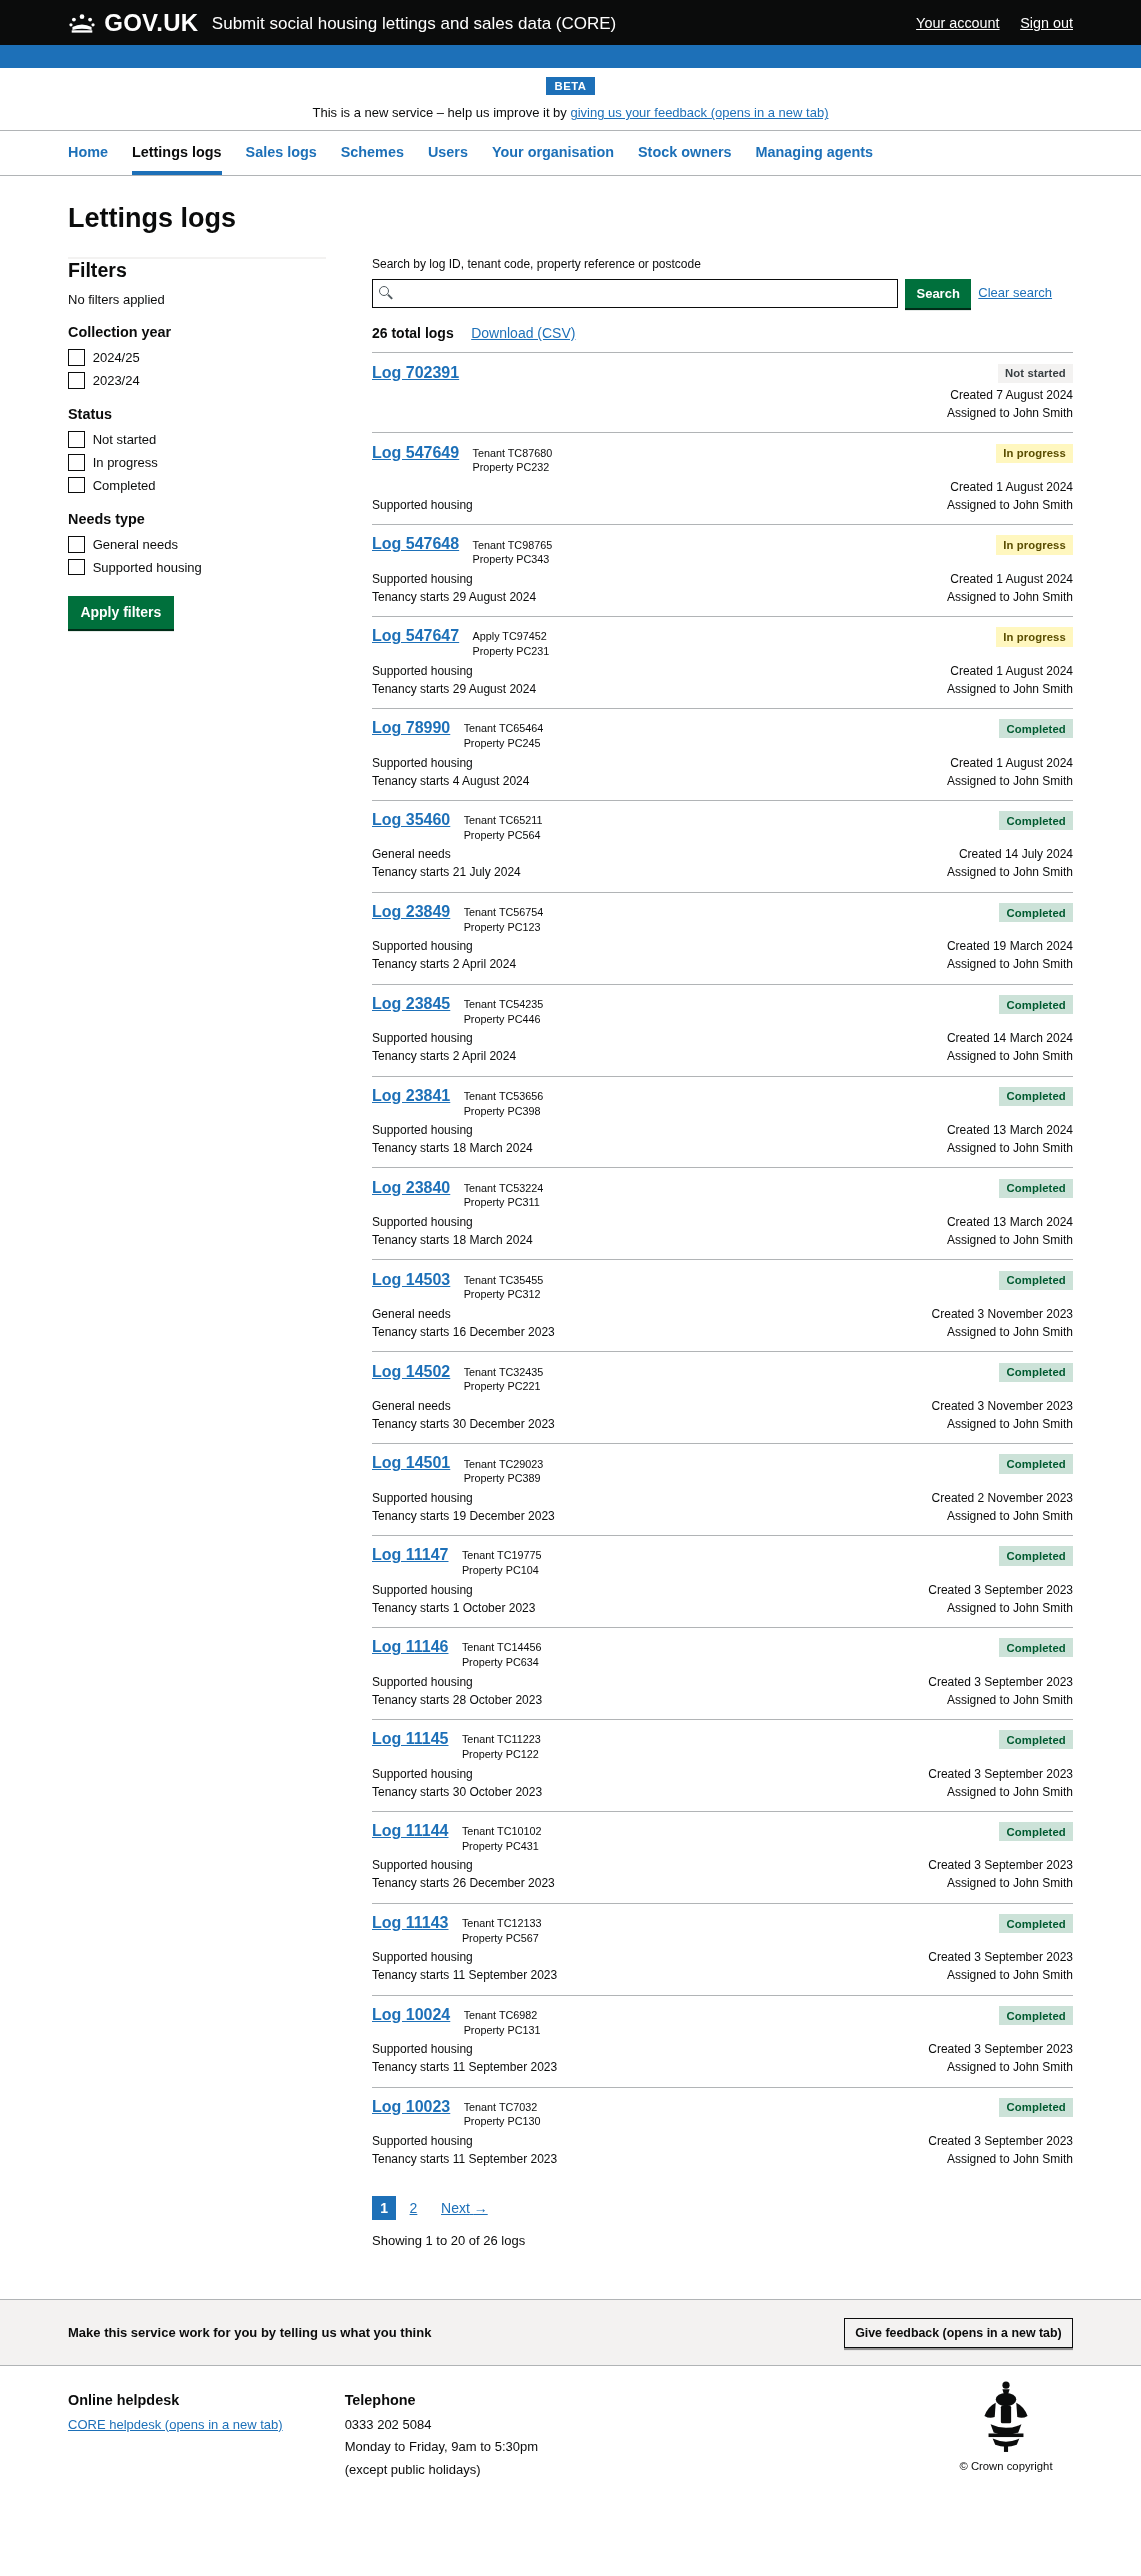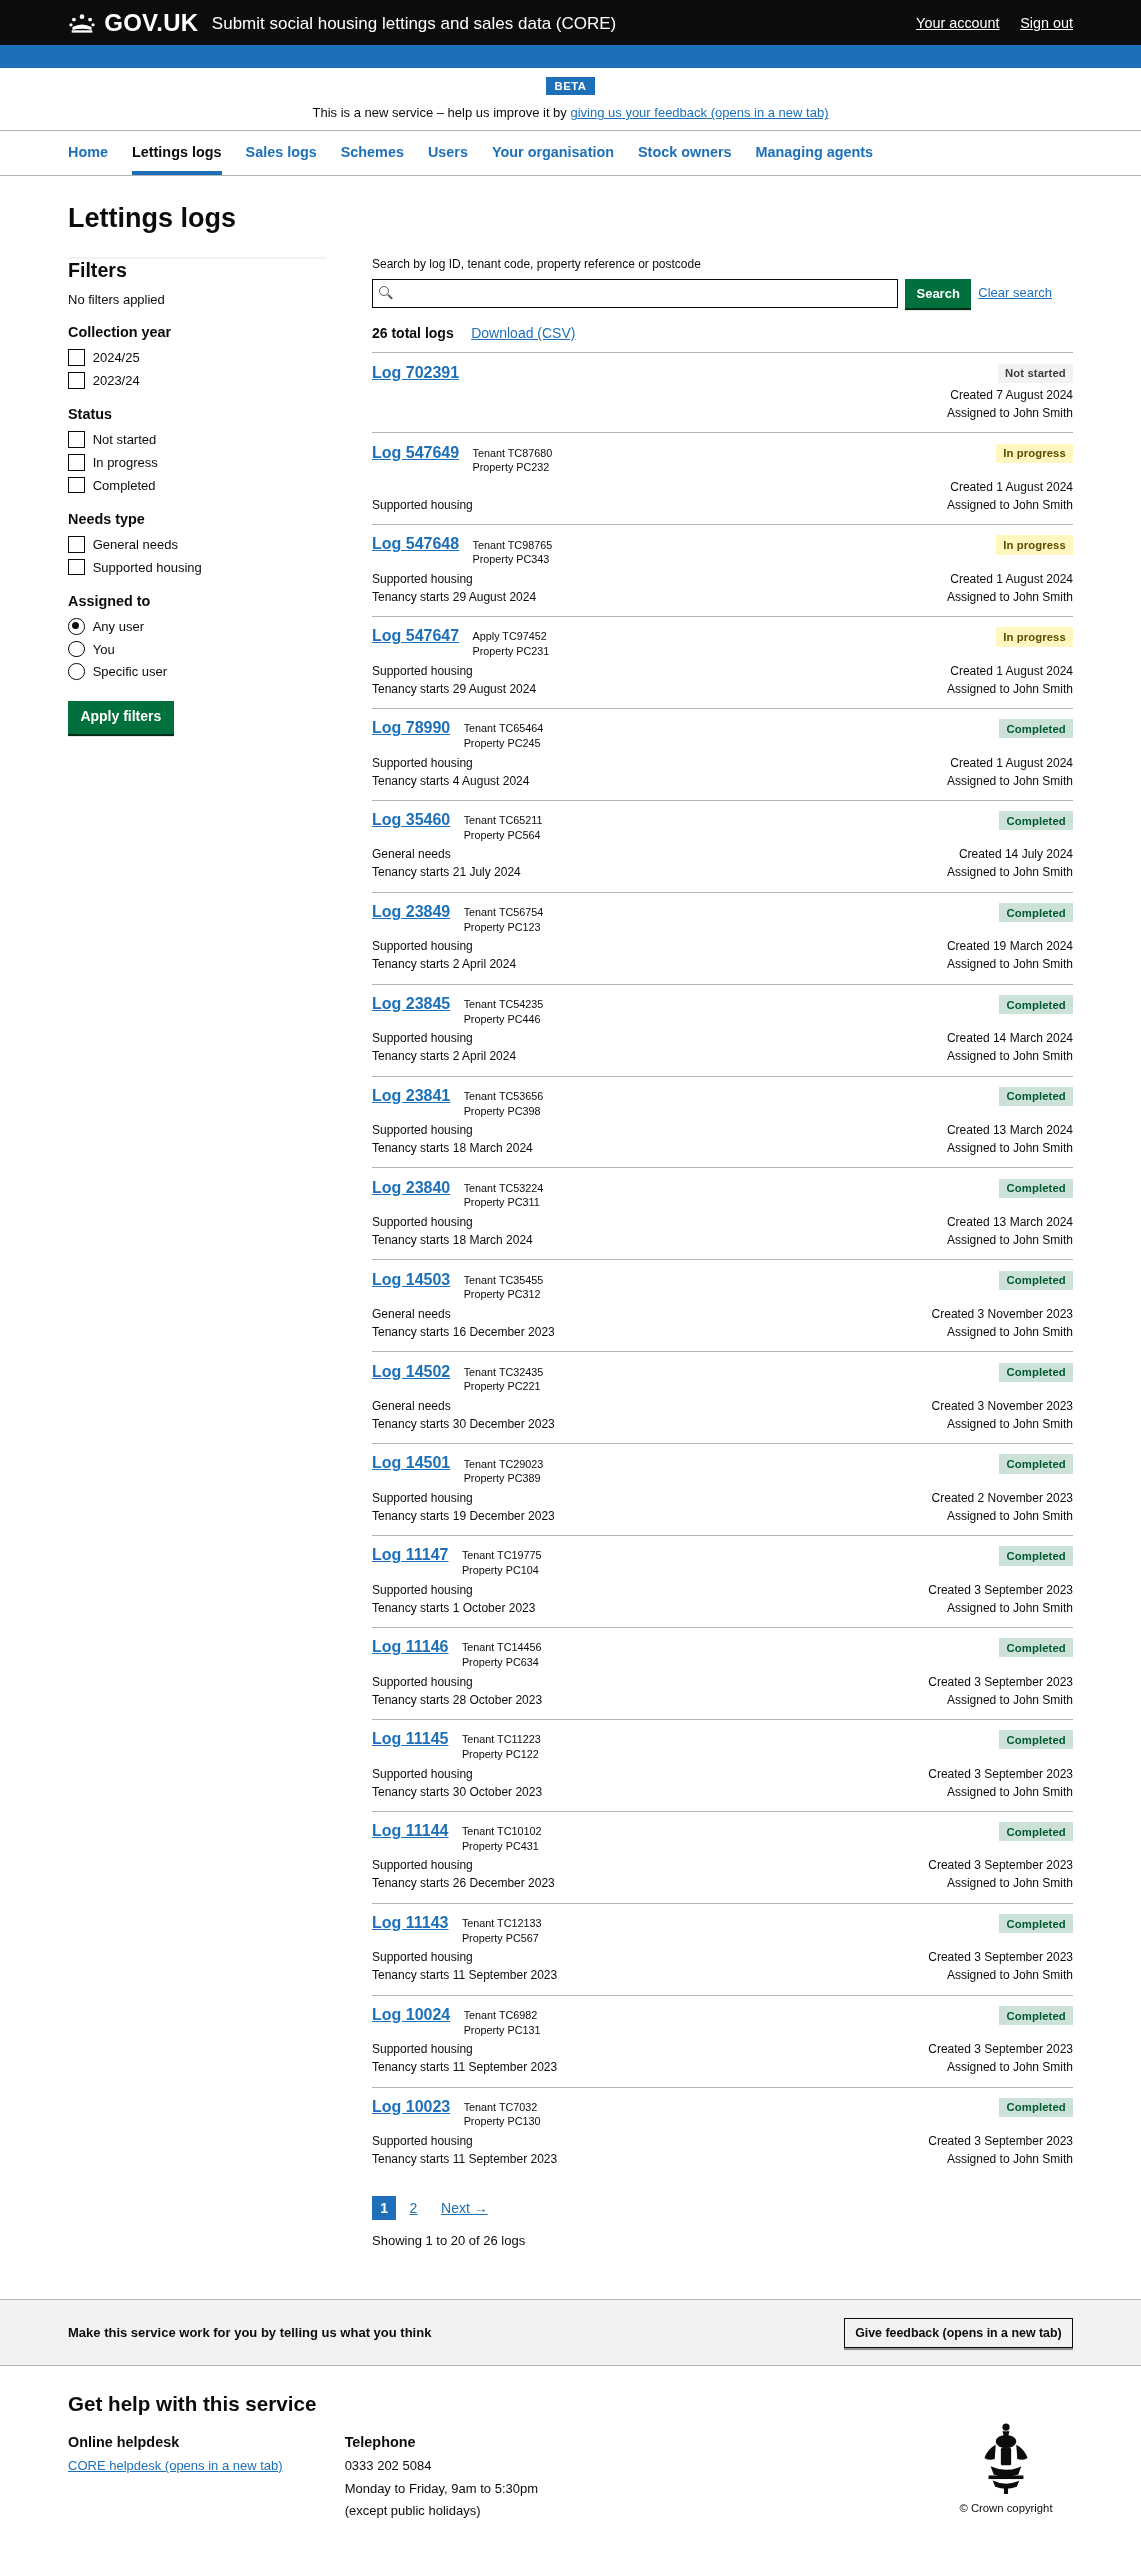--- a/index.html
+++ b/index.html
@@ -286,35 +286,20 @@
           <label class="check-row">
             <span class="checkbox"></span>
             <span class="check-label">General needs</span>
           </label>
           <label class="check-row">
             <span class="checkbox"></span>
             <span class="check-label">Supported housing</span>
           </label>
         </div>
 
-        <div class="filter-group">
-          <div class="filter-legend">Assigned to</div>
-          <label class="check-row">
-            <span class="radio checked"></span>
-            <span class="check-label">Any user</span>
-          </label>
-          <label class="check-row">
-            <span class="radio"></span>
-            <span class="check-label">You</span>
-          </label>
-          <label class="check-row">
-            <span class="radio"></span>
-            <span class="check-label">Specific user</span>
-          </label>
-        </div>
 
         <button class="btn btn-green apply-btn">Apply filters</button>
       </div>
     </div>
 
     <div class="results">
 
       <label class="search-label">Search by log ID, tenant code, property reference or postcode</label>
       <div class="search-row">
         <div class="search-field-wrap">
@@ -808,21 +793,20 @@
   <div class="wrap">
     <div class="feedback-inner">
       <span class="feedback-text">Make this service work for you by telling us what you think</span>
       <button class="feedback-btn">Give feedback (opens in a new tab)</button>
     </div>
   </div>
 </div>
 
 <div class="wrap">
   <div class="help">
-    <h2 class="help-title">Get help with this service</h2>
     <div class="help-cols">
       <div class="help-col">
         <h3>Online helpdesk</h3>
         <a href="#">CORE helpdesk (opens in a new tab)</a>
       </div>
       <div class="help-col">
         <h3>Telephone</h3>
         <p>0333 202 5084</p>
         <p>Monday to Friday, 9am to 5:30pm</p>
         <p>(except public holidays)</p>

